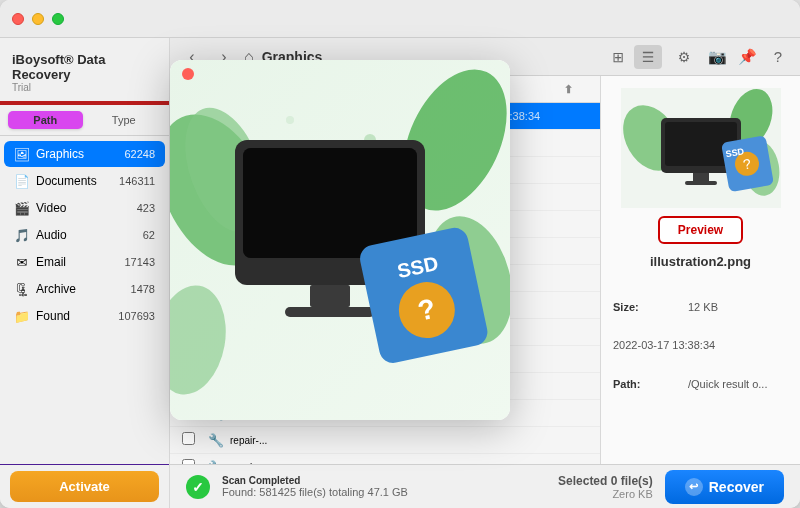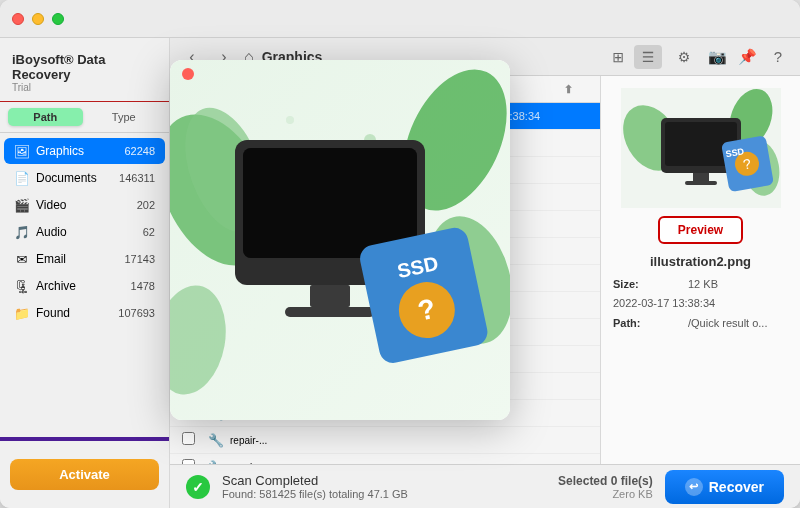--- a/index.html
+++ b/index.html
@@ -55,21 +55,21 @@
       width: 170px;
       background: #f0f0f0;
       border-right: 1px solid #d8d8d8;
       display: flex;
       flex-direction: column;
       flex-shrink: 0;
     }
 
     .sidebar-header {
       padding: 14px 12px 8px;
-      border-bottom: 1px solid #b91c1c;
+      border-bottom: 4px solid #b91c1c;
     }
 
     .app-name {
       font-size: 13px;
       font-weight: 700;
       color: #2c2c2c;
     }
     .app-trial {
       font-size: 10px;
       color: #888;
@@ -84,21 +84,21 @@
     .sidebar-tab {
       flex: 1;
       text-align: center;
       padding: 3px 0;
       border-radius: 5px;
       font-size: 11px;
       cursor: pointer;
       color: #555;
     }
     .sidebar-tab.active {
-      background: #86efac;
+      background: #d946ef;
       box-shadow: 0 1px 3px rgba(0,0,0,0.15);
       color: #333;
       font-weight: 600;
     }
 
     .sidebar-list {
       flex: 1;
       overflow-y: auto;
       padding: 4px 0;
     }
@@ -130,22 +130,22 @@
       font-size: 12px;
       font-weight: 500;
     }
     .sidebar-item .item-count {
       font-size: 11px;
       opacity: 0.7;
     }
     .sidebar-item.active .item-count { opacity: 0.9; }
 
     .sidebar-footer {
-      padding: 18px 10px;
-      border-top: 4px solid #4c1d95;
+      padding: 6px 10px;
+      border-top: 1px solid #4c1d95;
     }
     .activate-btn {
       width: 100%;
       padding: 8px 0;
       background: linear-gradient(180deg, #f5a623 0%, #e8941a 100%);
       border: none;
       border-radius: 8px;
       color: white;
       font-size: 13px;
       font-weight: 600;
@@ -369,20 +369,21 @@
 
     .preview-meta {
       width: 100%;
       font-size: 11px;
       color: #555;
     }
     .preview-meta-row {
       display: flex;
       margin-bottom: 4px;
       line-height: 1.4;
+      margin-top: 23px;
     }
     .meta-label {
       font-weight: 600;
       color: #333;
       min-width: 75px;
       flex-shrink: 0;
     }
     .meta-value {
       color: #555;
     }
@@ -410,22 +411,22 @@
       font-size: 14px;
       font-weight: 700;
       flex-shrink: 0;
     }
 
     .scan-complete-text {
       flex-direction: column;
       display: flex;
     }
     .scan-label {
-      font-size: 13px;
-      font-weight: 400;
+      font-size: 10px;
+      font-weight: 700;
       color: #333;
     }
     .scan-detail {
       font-size: 11px;
       color: #666;
     }
 
     .status-spacer { flex: 1; }
 
     .selected-info {
@@ -526,21 +527,21 @@
           <span class="item-count">62248</span>
         </div>
         <div class="sidebar-item">
           <span class="item-icon">📄</span>
           <span class="item-label">Documents</span>
           <span class="item-count">146311</span>
         </div>
         <div class="sidebar-item">
           <span class="item-icon">🎬</span>
           <span class="item-label">Video</span>
-          <span class="item-count">202</span>
+          <span class="item-count">423</span>
         </div>
         <div class="sidebar-item">
           <span class="item-icon">🎵</span>
           <span class="item-label">Audio</span>
           <span class="item-count">62</span>
         </div>
         <div class="sidebar-item">
           <span class="item-icon">✉</span>
           <span class="item-label">Email</span>
           <span class="item-count">17143</span>

